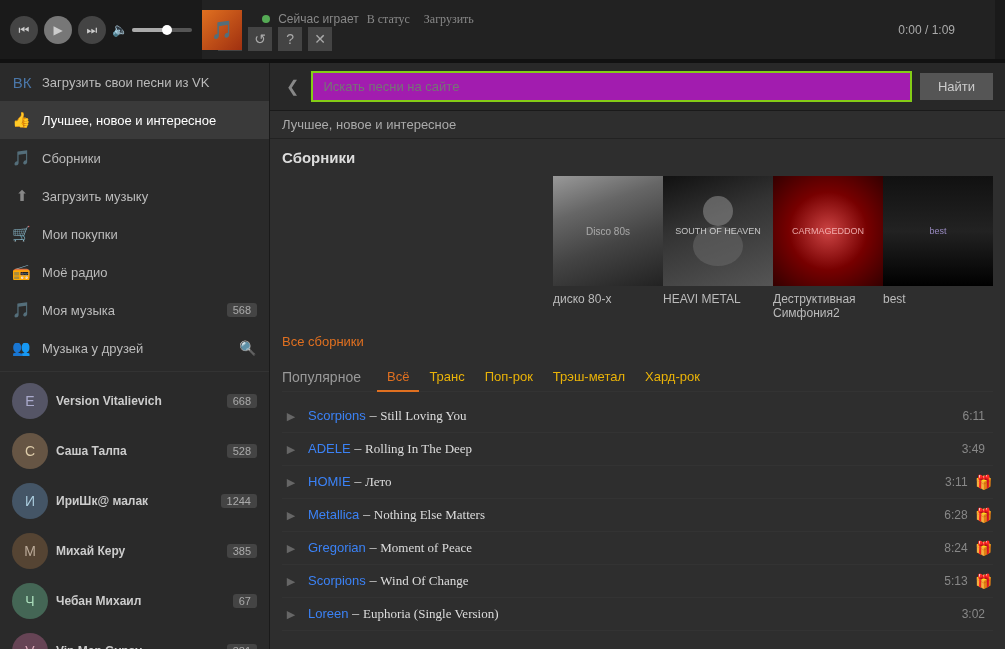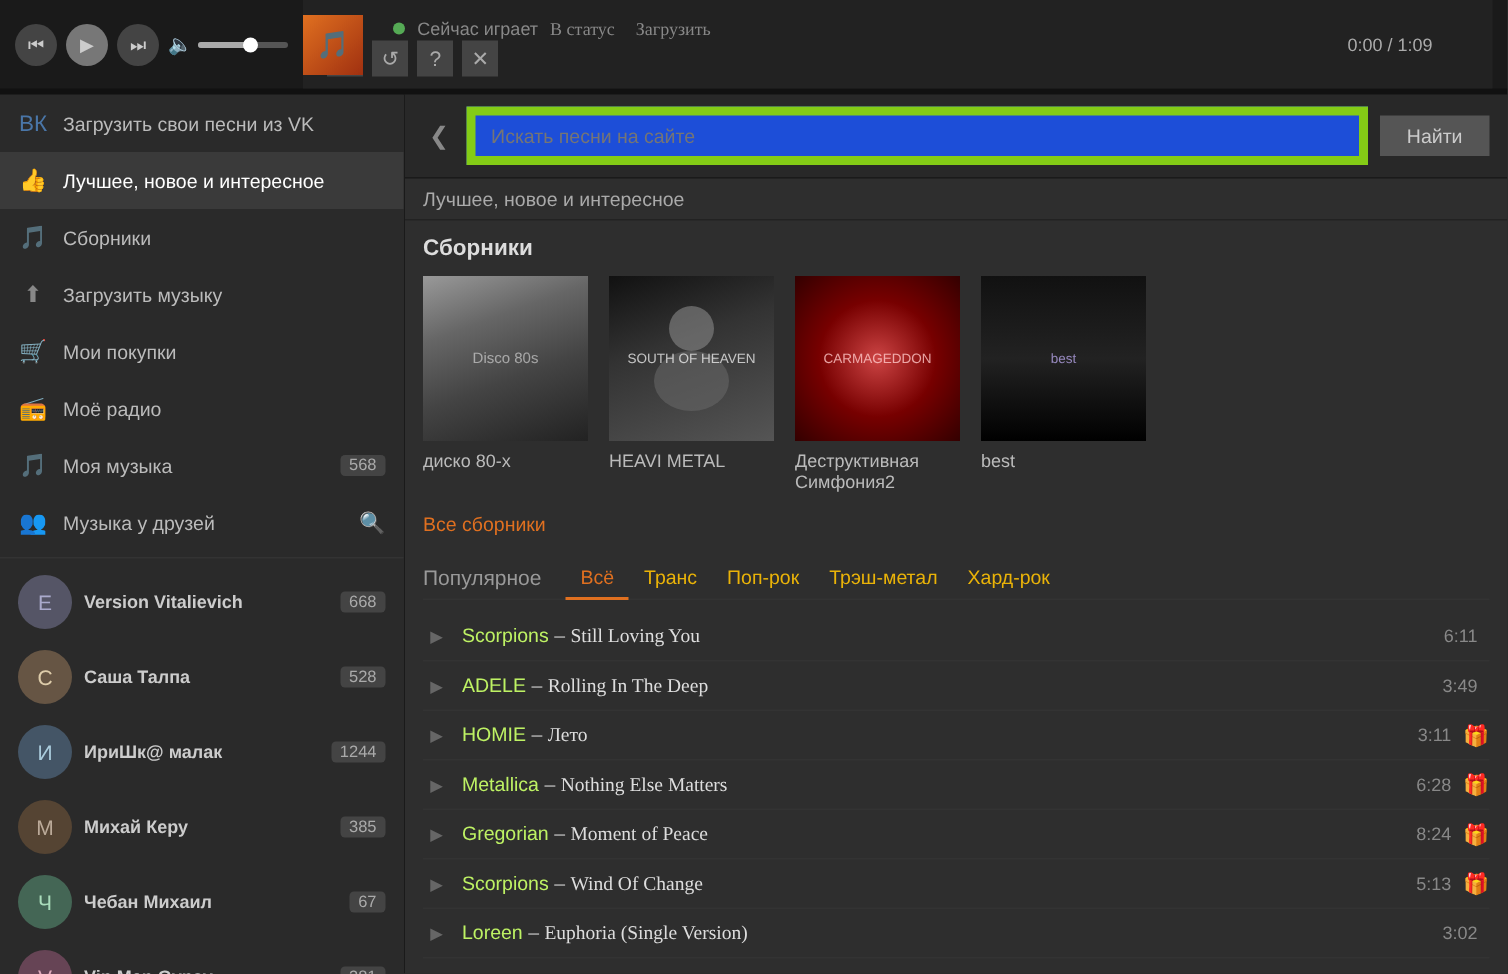--- a/index.html
+++ b/index.html
@@ -212,22 +212,22 @@
       padding: 8px 12px;
       background: #282828;
       border-bottom: 1px solid #1a1a1a;
       gap: 8px;
     }
     .search-back-btn {
       color: #888; cursor: pointer; font-size: 16px; padding: 0 4px;
     }
     .search-input {
       flex: 1;
-      background: #1d4ed8;
-      border: 6px solid #84cc16;
+      background: #a21caf;
+      border: 2px solid #84cc16;
       color: #ccc;
       padding: 6px 10px;
       font-size: 13px;
       outline: none;
     }
     .search-btn {
       background: #555;
       border: none;
       color: #ccc;
       padding: 6px 18px;
@@ -248,22 +248,22 @@
     .section-title {
       font-size: 15px;
       color: #ddd;
       margin-bottom: 10px;
       font-weight: bold;
     }
 
     
     .albums-grid {
       display: flex;
-      gap: 14px;
       flex-wrap: wrap;
+      justify-content: flex-end;
     }
     .album-item {
       width: 110px;
       cursor: pointer;
     }
     .album-cover {
       width: 110px; height: 110px;
       background: #444;
       display: flex; align-items: center; justify-content: center;
       overflow: hidden;
@@ -315,21 +315,21 @@
     .song-play-btn {
       width: 18px; height: 18px;
       flex-shrink: 0;
       color: #666;
       font-size: 11px;
       display: flex; align-items: center; justify-content: center;
       margin-right: 8px;
     }
     .song-info { flex: 1; }
     .song-title { color: #bbb; font-size: 13px; }
-    .song-title .artist { color: #bef264; }
+    .song-title .artist { color: #3b82f6; }
     .song-title .track { color: #ddd; font-family: Liberation Serif, serif; }
     .song-duration { color: #888; font-size: 12px; margin-right: 8px; }
     .song-gift-icon { color: #666; font-size: 14px; }
 
     
     ::-webkit-scrollbar { width: 4px; }
     ::-webkit-scrollbar-track { background: #222; }
     ::-webkit-scrollbar-thumb { background: #555; border-radius: 2px; }
 
     

